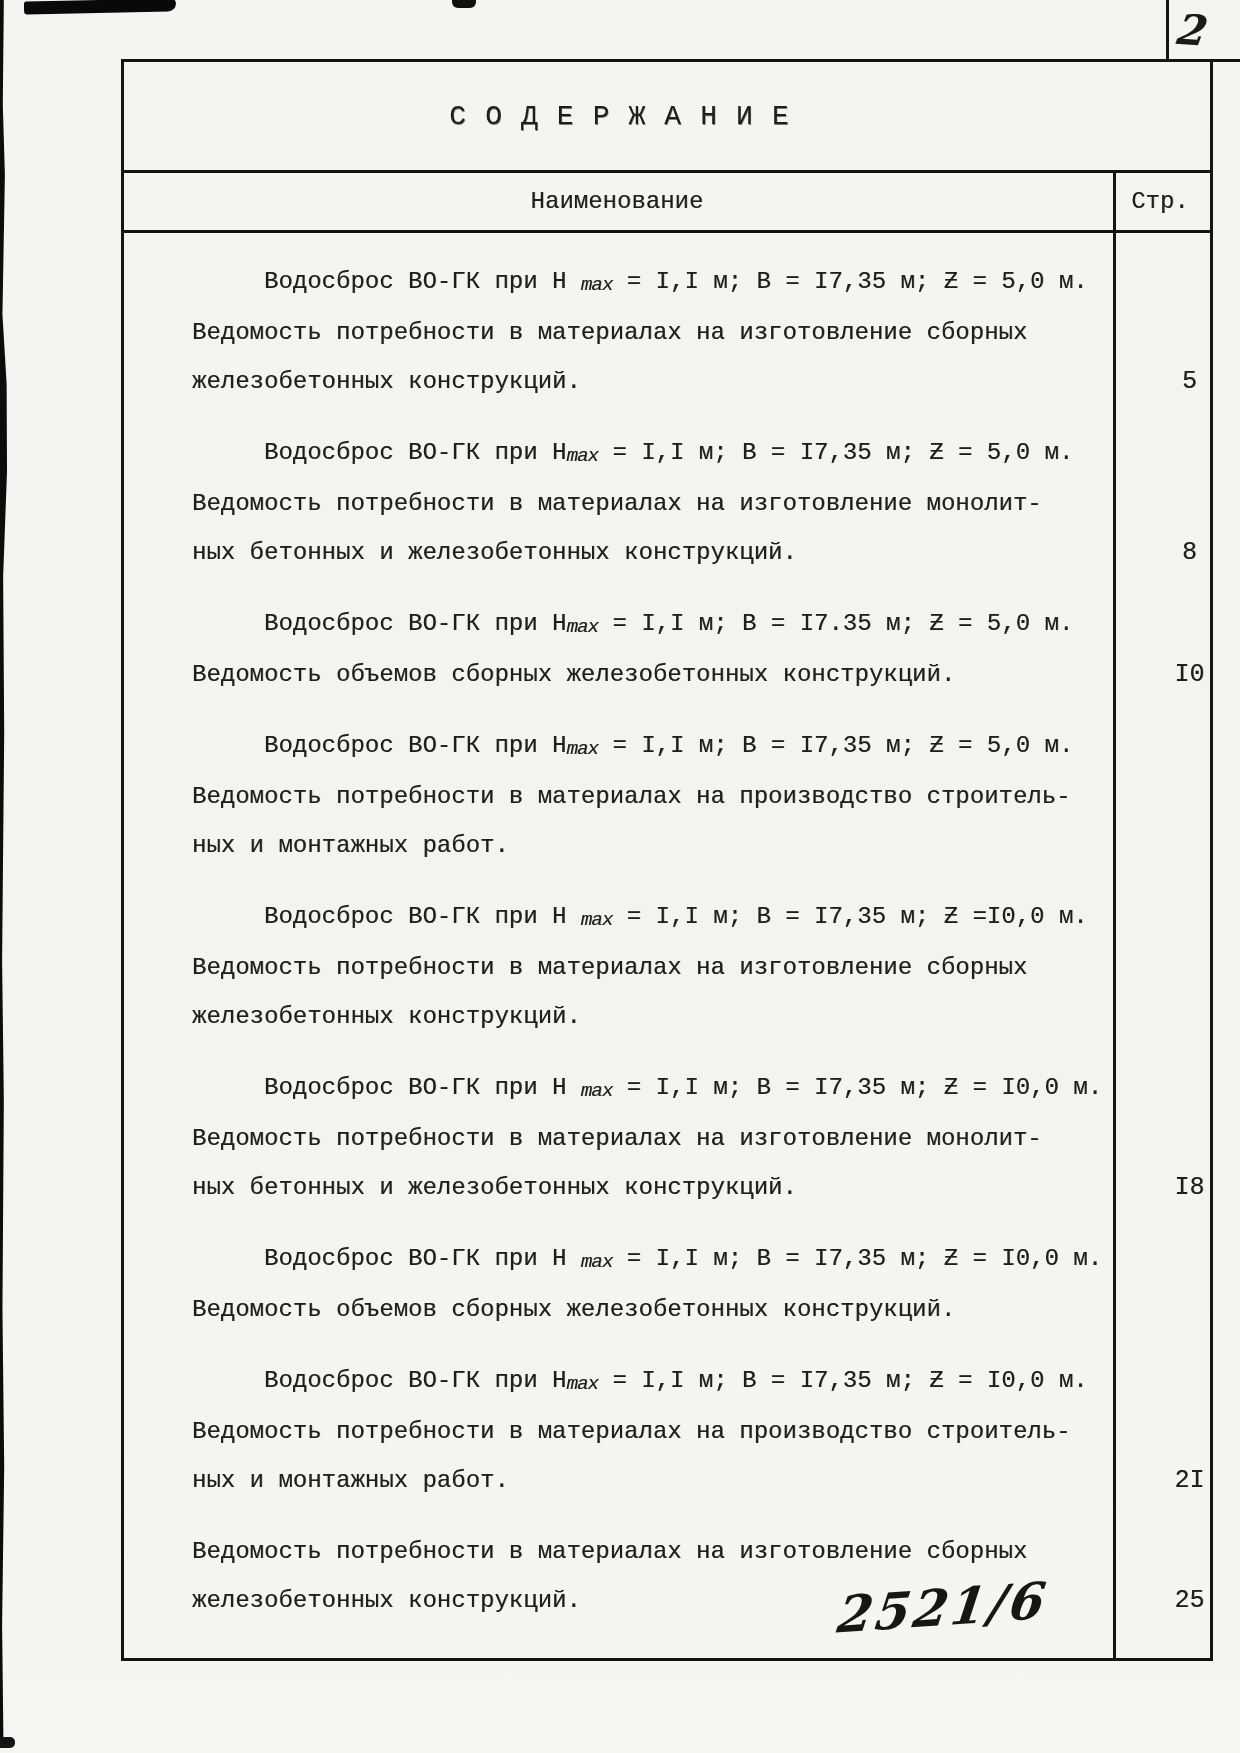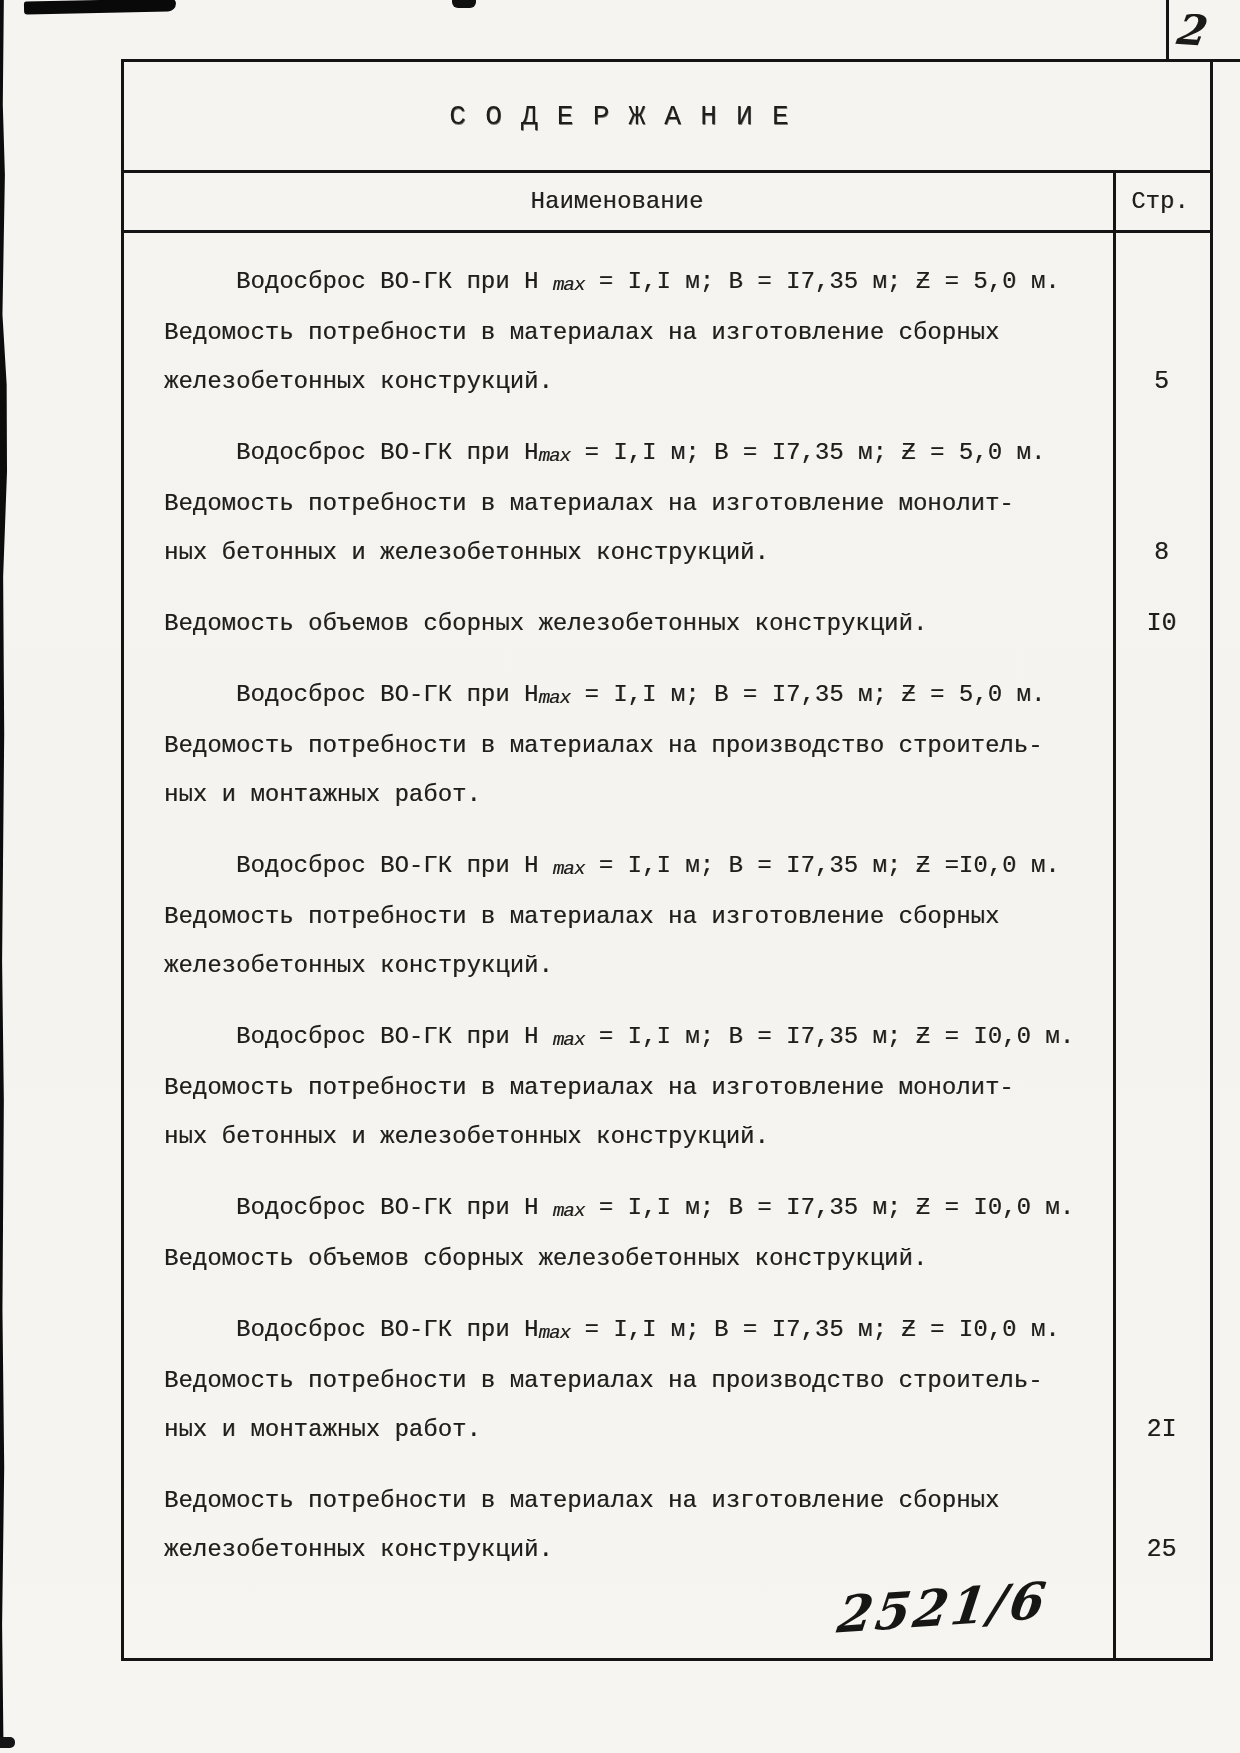--- a/index.html
+++ b/index.html
@@ -63,21 +63,21 @@
   }
   .hdr-name,.hdr-page {
     display:flex; align-items:center; justify-content:center;
     font-size:24px; text-shadow:0.4px 0.4px 0.5px rgba(25,25,25,.5);
   }
   .col-divider {
     position:absolute; left:989px; top:111px; bottom:0; width:3px; background:#141414;
   }
   .body { padding-top:2px; }
   .row {
-    display:grid; grid-template-columns:989px 97px;
+    display:grid; grid-template-columns:989px 97px;padding-left:28px;
   }
   .cell-name {
     padding:22px 0 0 40px;
     font-size:24px; line-height:49px; white-space:nowrap;
     text-shadow:0.45px 0.45px 0.55px rgba(25,25,25,.5);
   }
   .title-line { text-indent:72px; }
   .sub {
     font-style:italic; font-size:0.8em; letter-spacing:-1px;
     position:relative; top:2px;
@@ -131,20 +131,21 @@
         <div class="row">
           <div class="cell-name">
             <div class="line title-line"><span>Водосброс ВО-ГК при Н</span><span class="sub">max</span><span> = I,I м; В = I7,35 м; Ƶ = 5,0 м.</span></div>
             <div class="line">Ведомость потребности в материалах на изготовление монолит-</div>
             <div class="line">ных бетонных и железобетонных конструкций.</div>
           </div>
           <div class="cell-page">8</div>
         </div>
         <div class="row">
           <div class="cell-name">
+            <div class="line title-line"><span>Водосброс ВО-ГК при Н</span><span class="sub">max</span><span> = I,I м; В = I7.35 м; Ƶ = 5,0 м.</span></div>
             <div class="line">Ведомость объемов сборных железобетонных конструкций.</div>
           </div>
           <div class="cell-page">I0</div>
         </div>
         <div class="row">
           <div class="cell-name">
             <div class="line title-line"><span>Водосброс ВО-ГК при Н</span><span class="sub">max</span><span> = I,I м; В = I7,35 м; Ƶ = 5,0 м.</span></div>
             <div class="line">Ведомость потребности в материалах на производство строитель-</div>
             <div class="line">ных и монтажных работ.</div>
           </div>
@@ -155,20 +156,21 @@
             <div class="line">Ведомость потребности в материалах на изготовление сборных</div>
             <div class="line">железобетонных конструкций.</div>
           </div>
         </div>
         <div class="row">
           <div class="cell-name">
             <div class="line title-line"><span>Водосброс ВО-ГК при Н </span><span class="sub">max</span><span> = I,I м; В = I7,35 м; Ƶ = I0,0 м.</span></div>
             <div class="line">Ведомость потребности в материалах на изготовление монолит-</div>
             <div class="line">ных бетонных и железобетонных конструкций.</div>
           </div>
+          <div class="cell-page">I8</div>
         </div>
         <div class="row">
           <div class="cell-name">
             <div class="line title-line"><span>Водосброс ВО-ГК при Н </span><span class="sub">max</span><span> = I,I м; В = I7,35 м; Ƶ = I0,0 м.</span></div>
             <div class="line">Ведомость объемов сборных железобетонных конструкций.</div>
           </div>
         </div>
         <div class="row">
           <div class="cell-name">
             <div class="line title-line"><span>Водосброс ВО-ГК при Н</span><span class="sub">max</span><span> = I,I м; В = I7,35 м; Ƶ = I0,0 м.</span></div>

